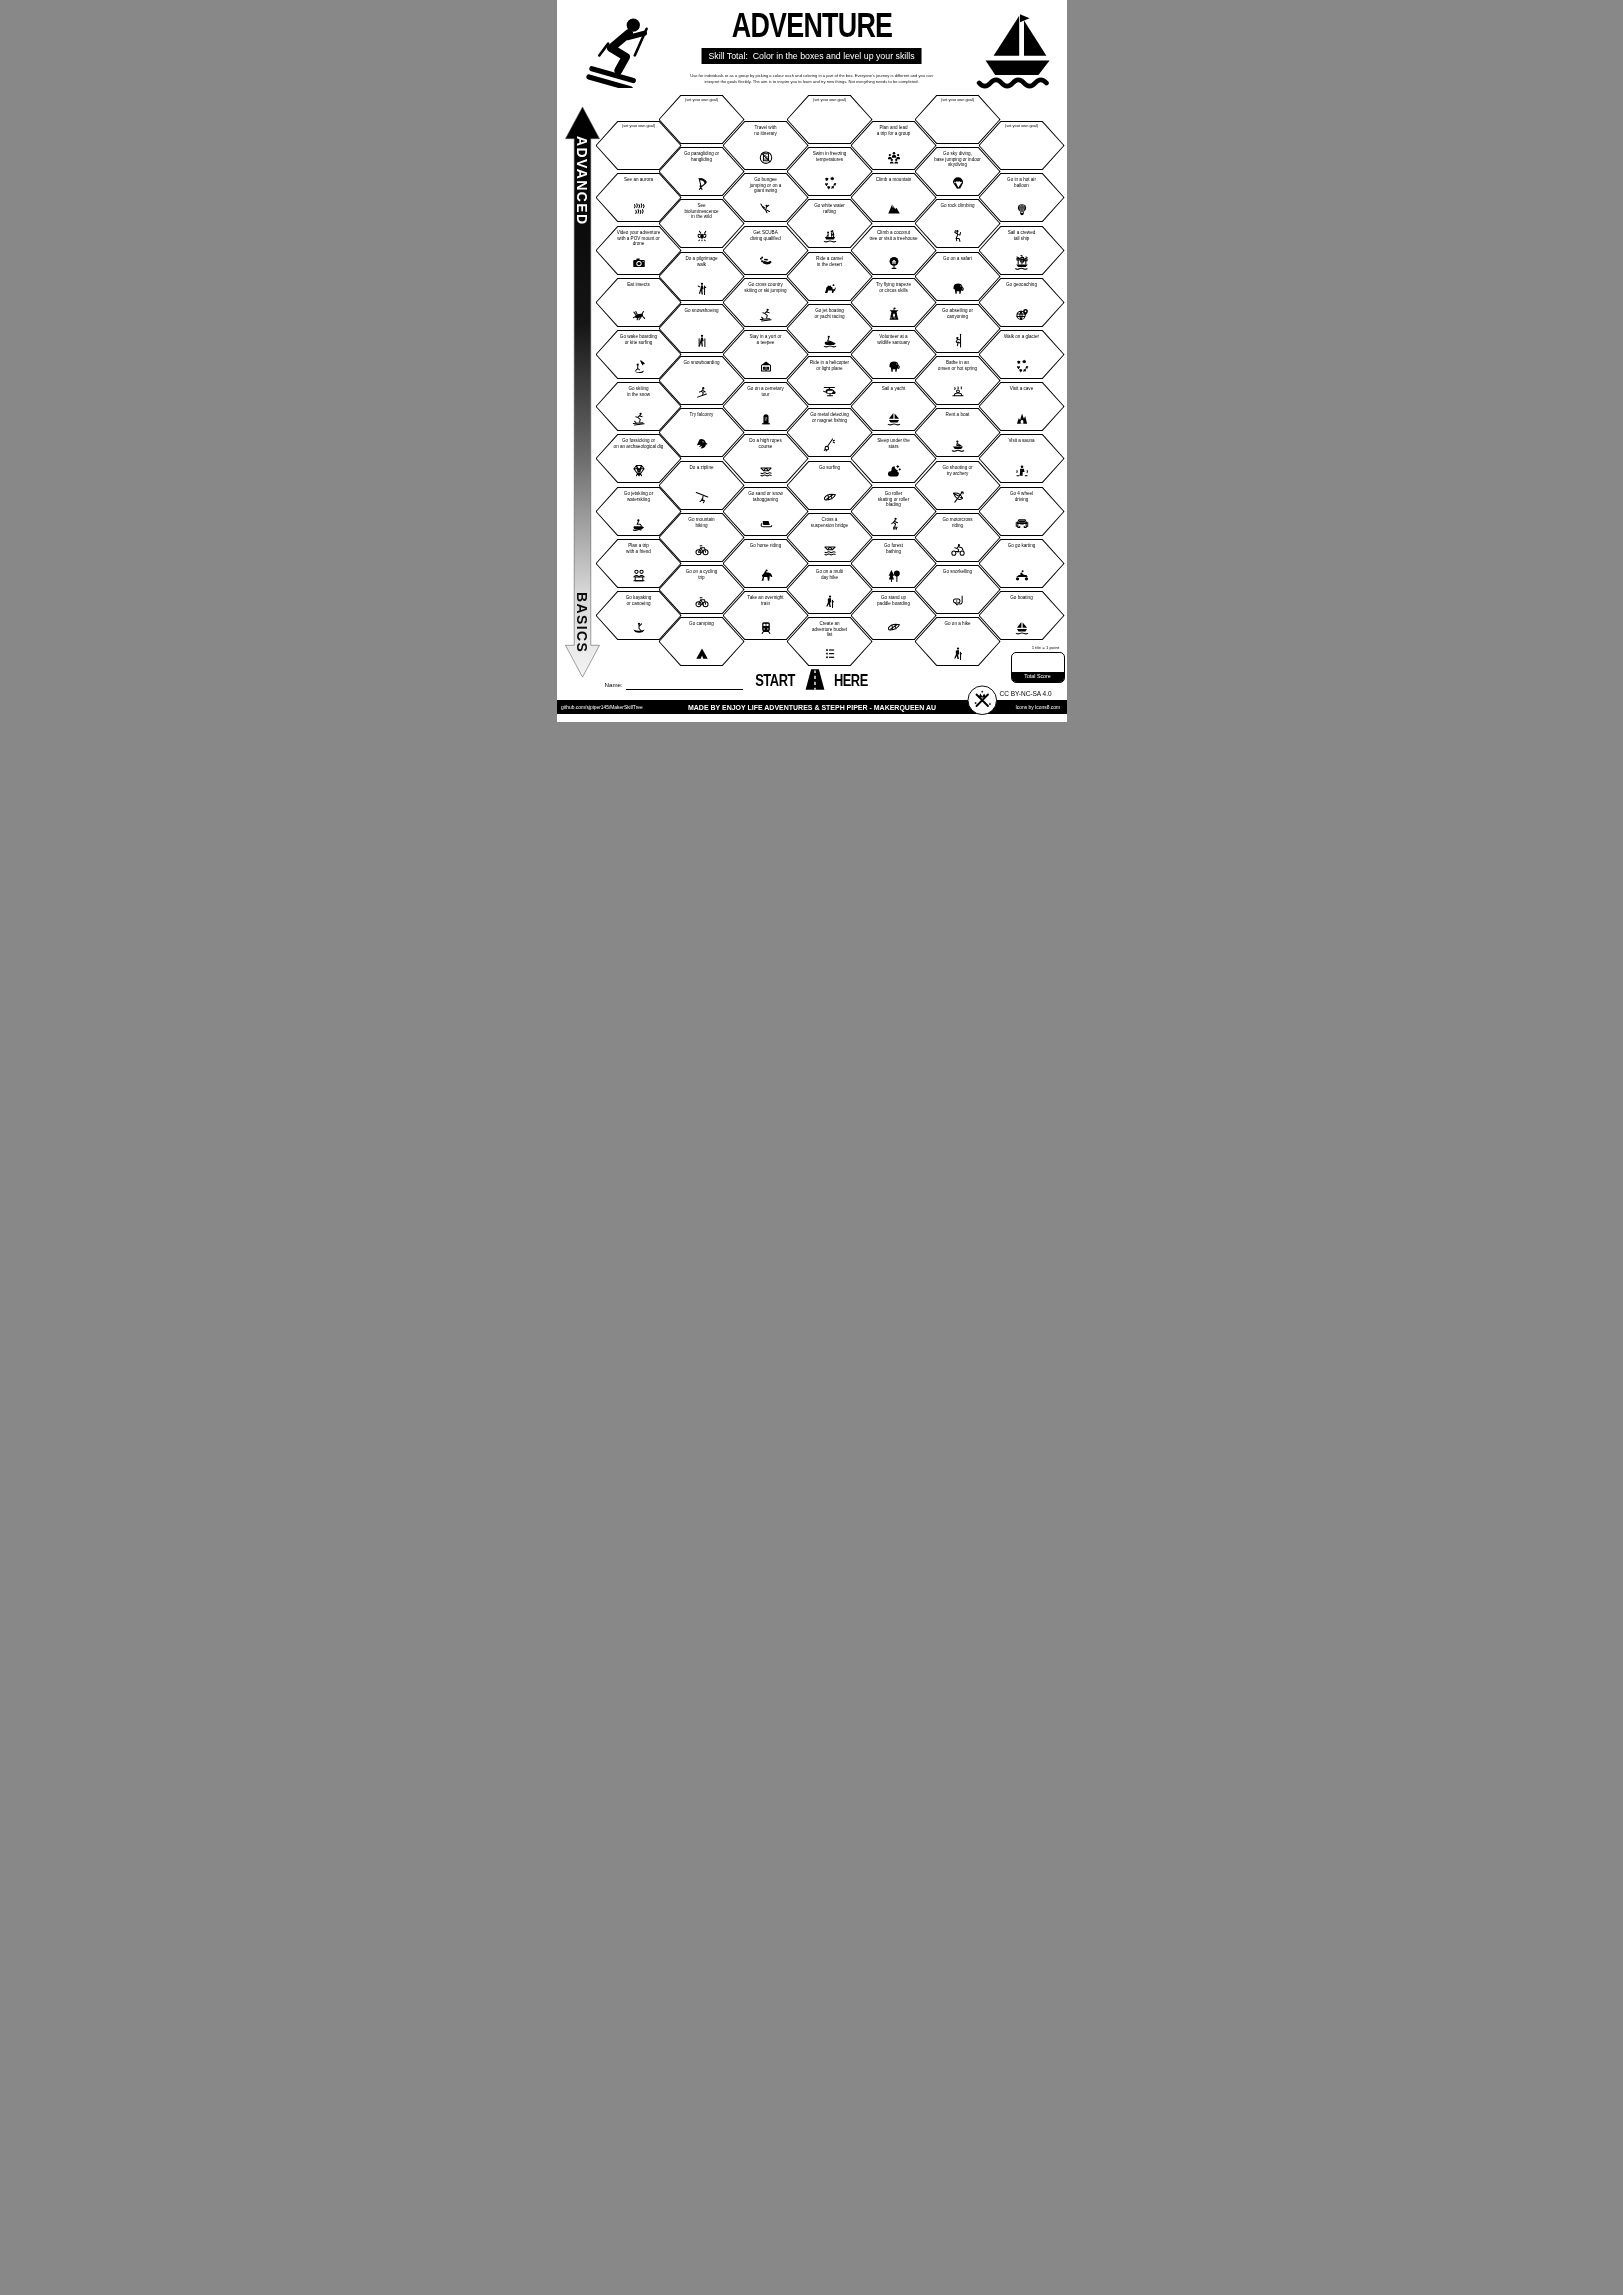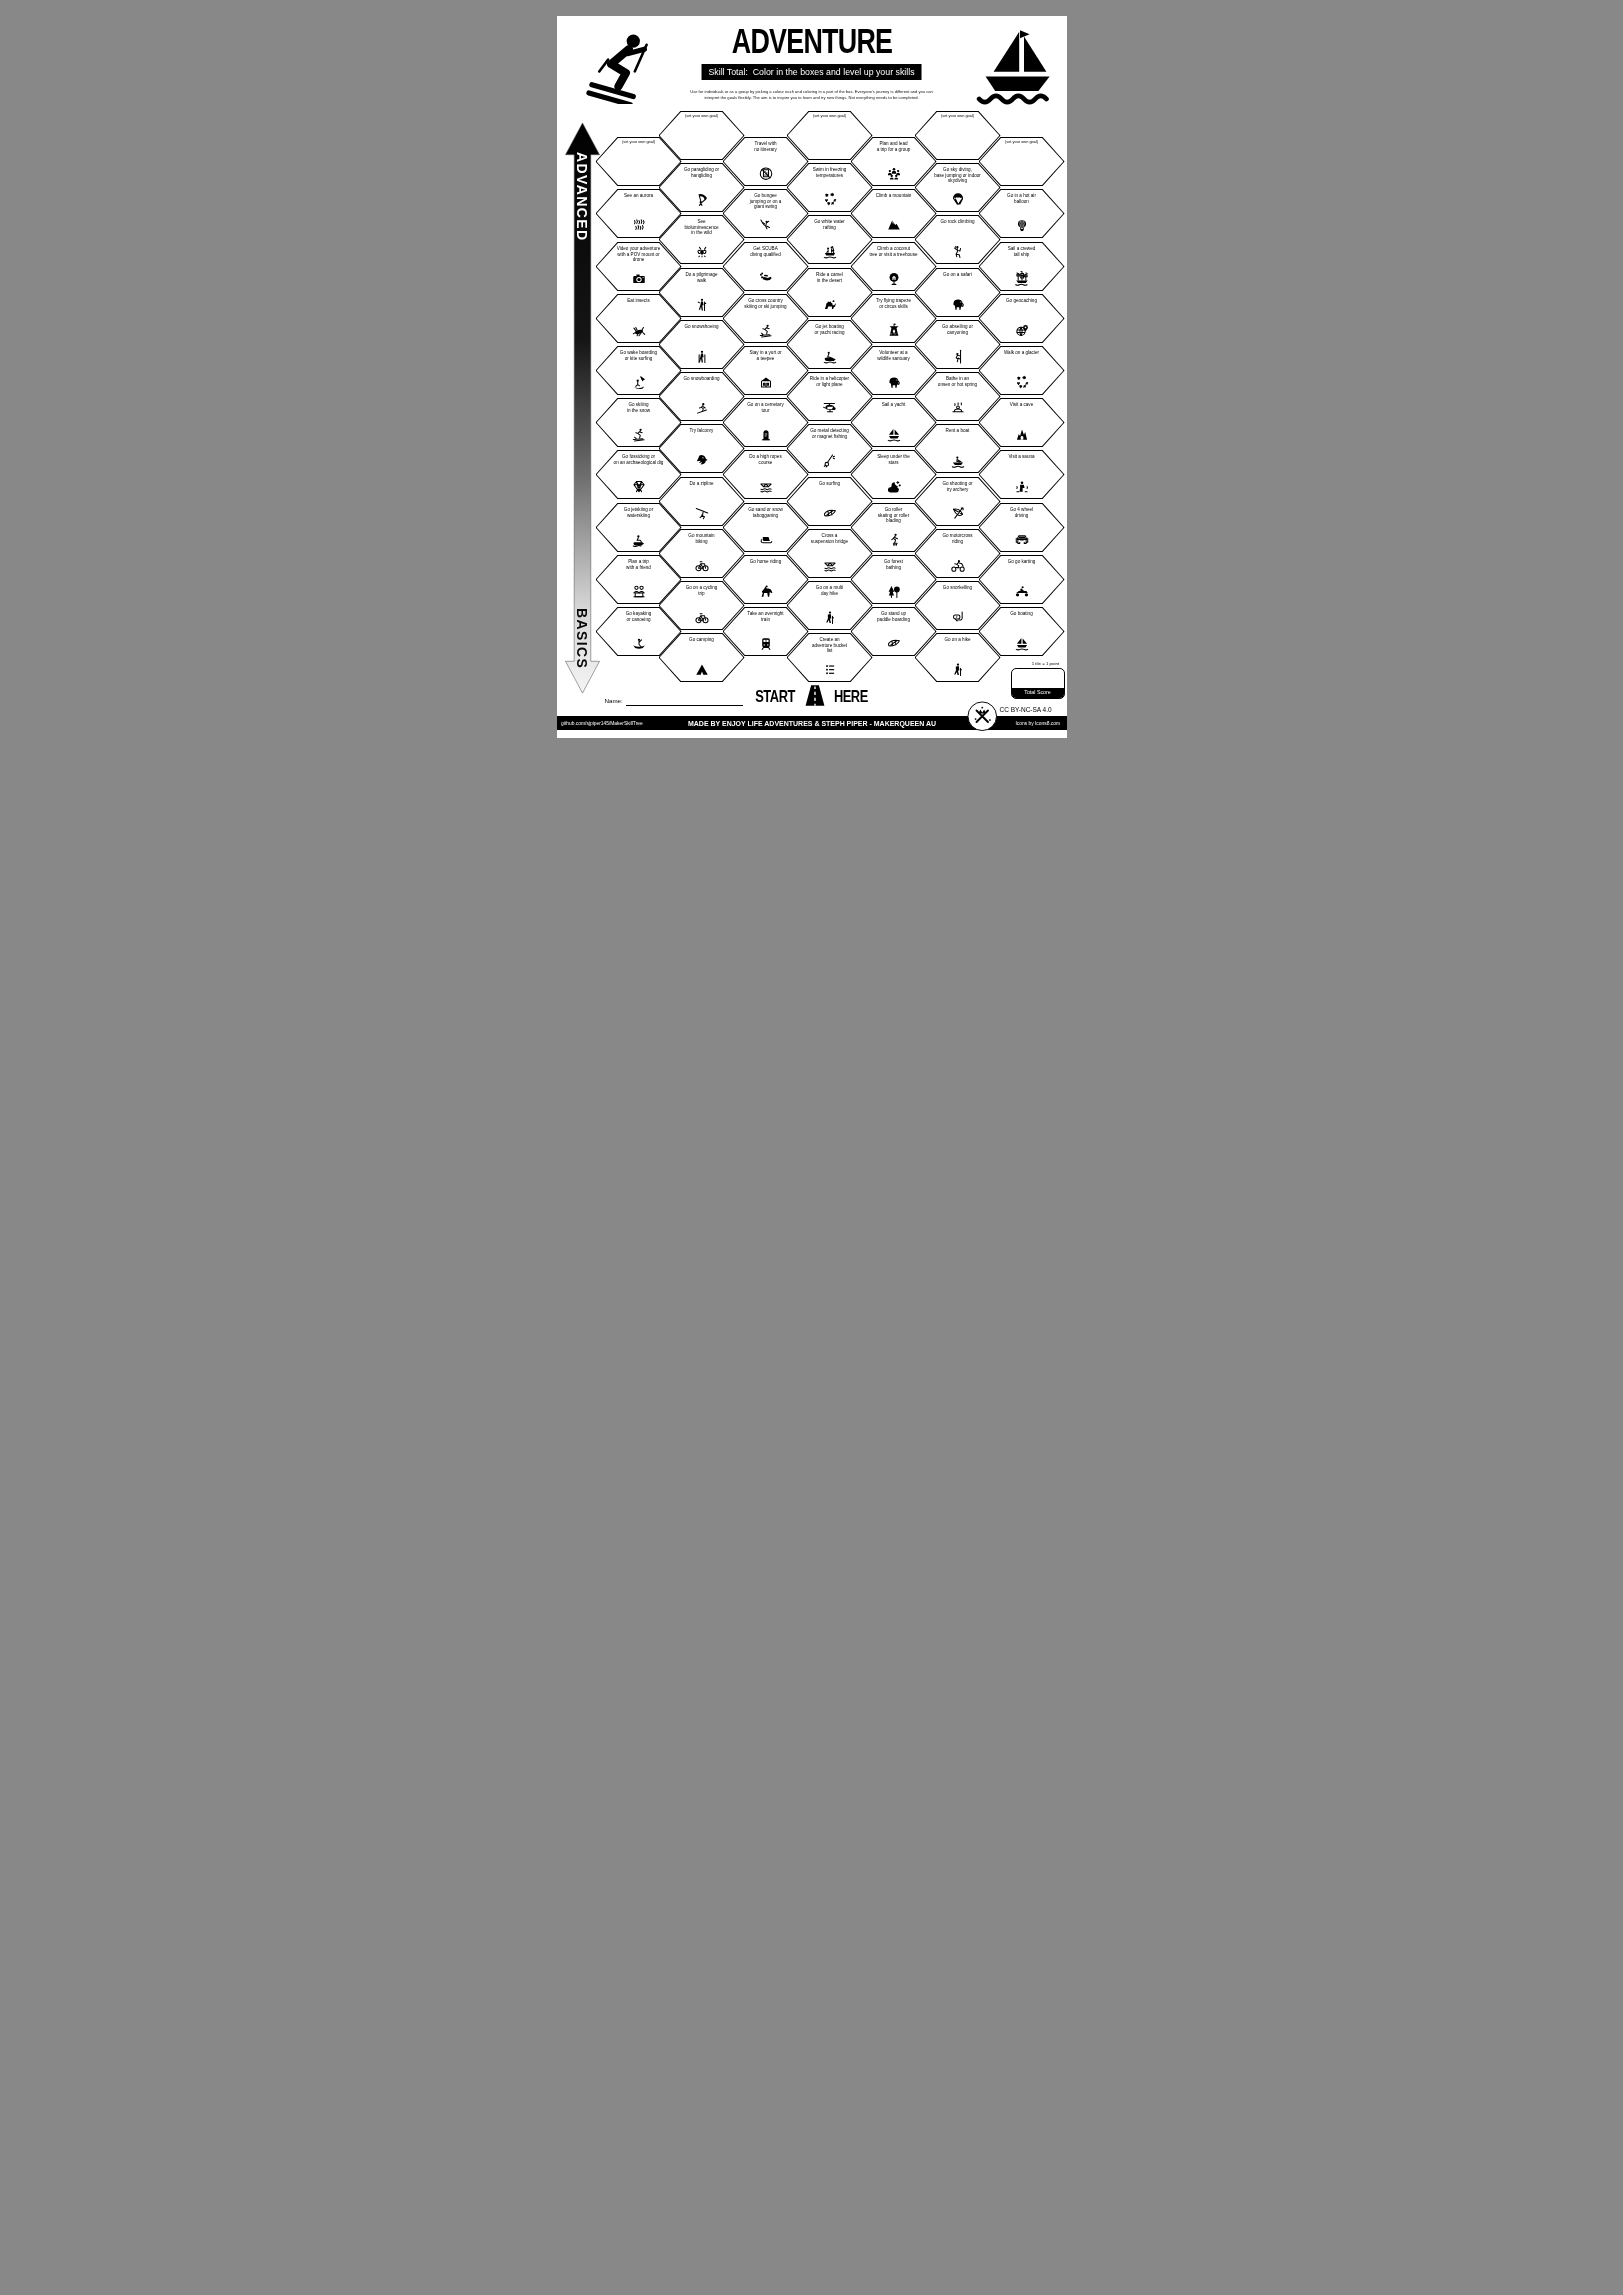--- a/index.html
+++ b/index.html
@@ -1,16 +1,16 @@
 <!DOCTYPE html>
 <html style="font-size:7.4px"><head>
 <meta charset="utf-8">
 <style>
   html,body{margin:0;padding:0;background:#888;}
-  .page{position:relative;width:510px;height:722px;background:#fff;margin:16px auto;
+  .page{position:relative;width:510px;height:722px;background:#fff;margin:0 auto;
         font-family:"Liberation Sans",sans-serif;color:#000;overflow:hidden;}
   
   .title{position:absolute;top:4.6px;left:0;width:100%;text-align:center;
          font-weight:bold;font-size:32px;letter-spacing:-0.9px;
          transform:scale(.84,1.12);transform-origin:center top;}
   .subtitle-bar{position:absolute;top:48px;left:50%;transform:translateX(-50%);
          background:#000;color:#fff;font-size:8.8px;padding:3.2px 7.4px;white-space:pre;}
   .desc{position:absolute;top:73px;left:0;width:100%;text-align:center;
         font-size:4.1px;line-height:1.5;color:#111;white-space:pre-line;}
   .hero{position:absolute;}

